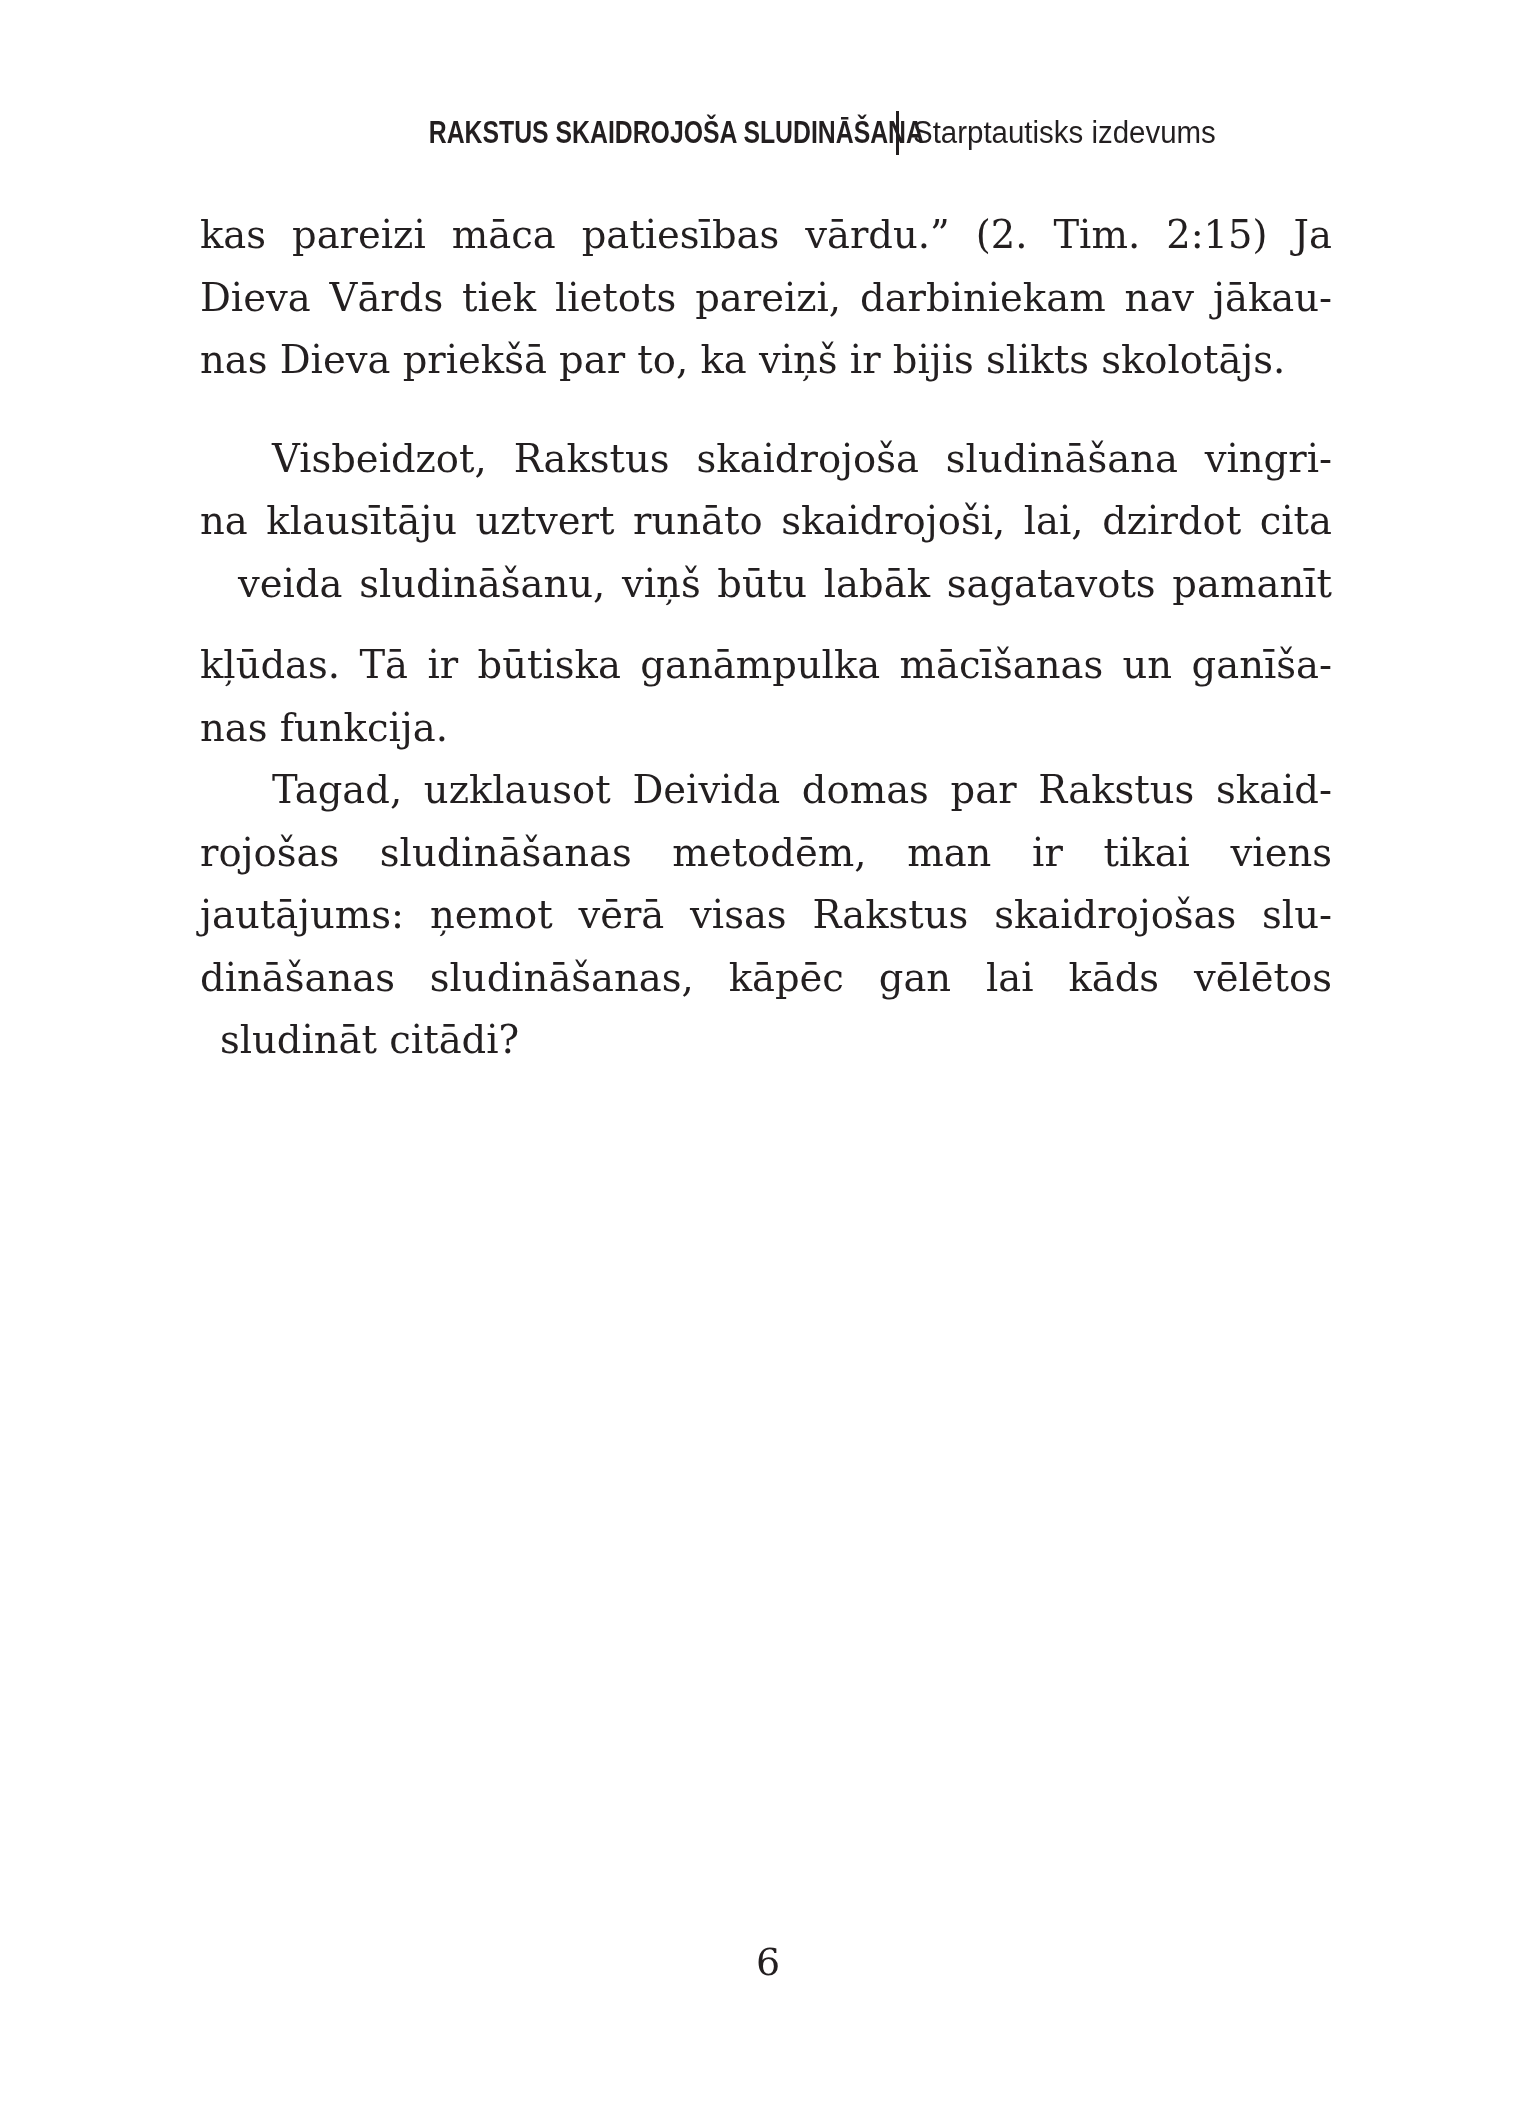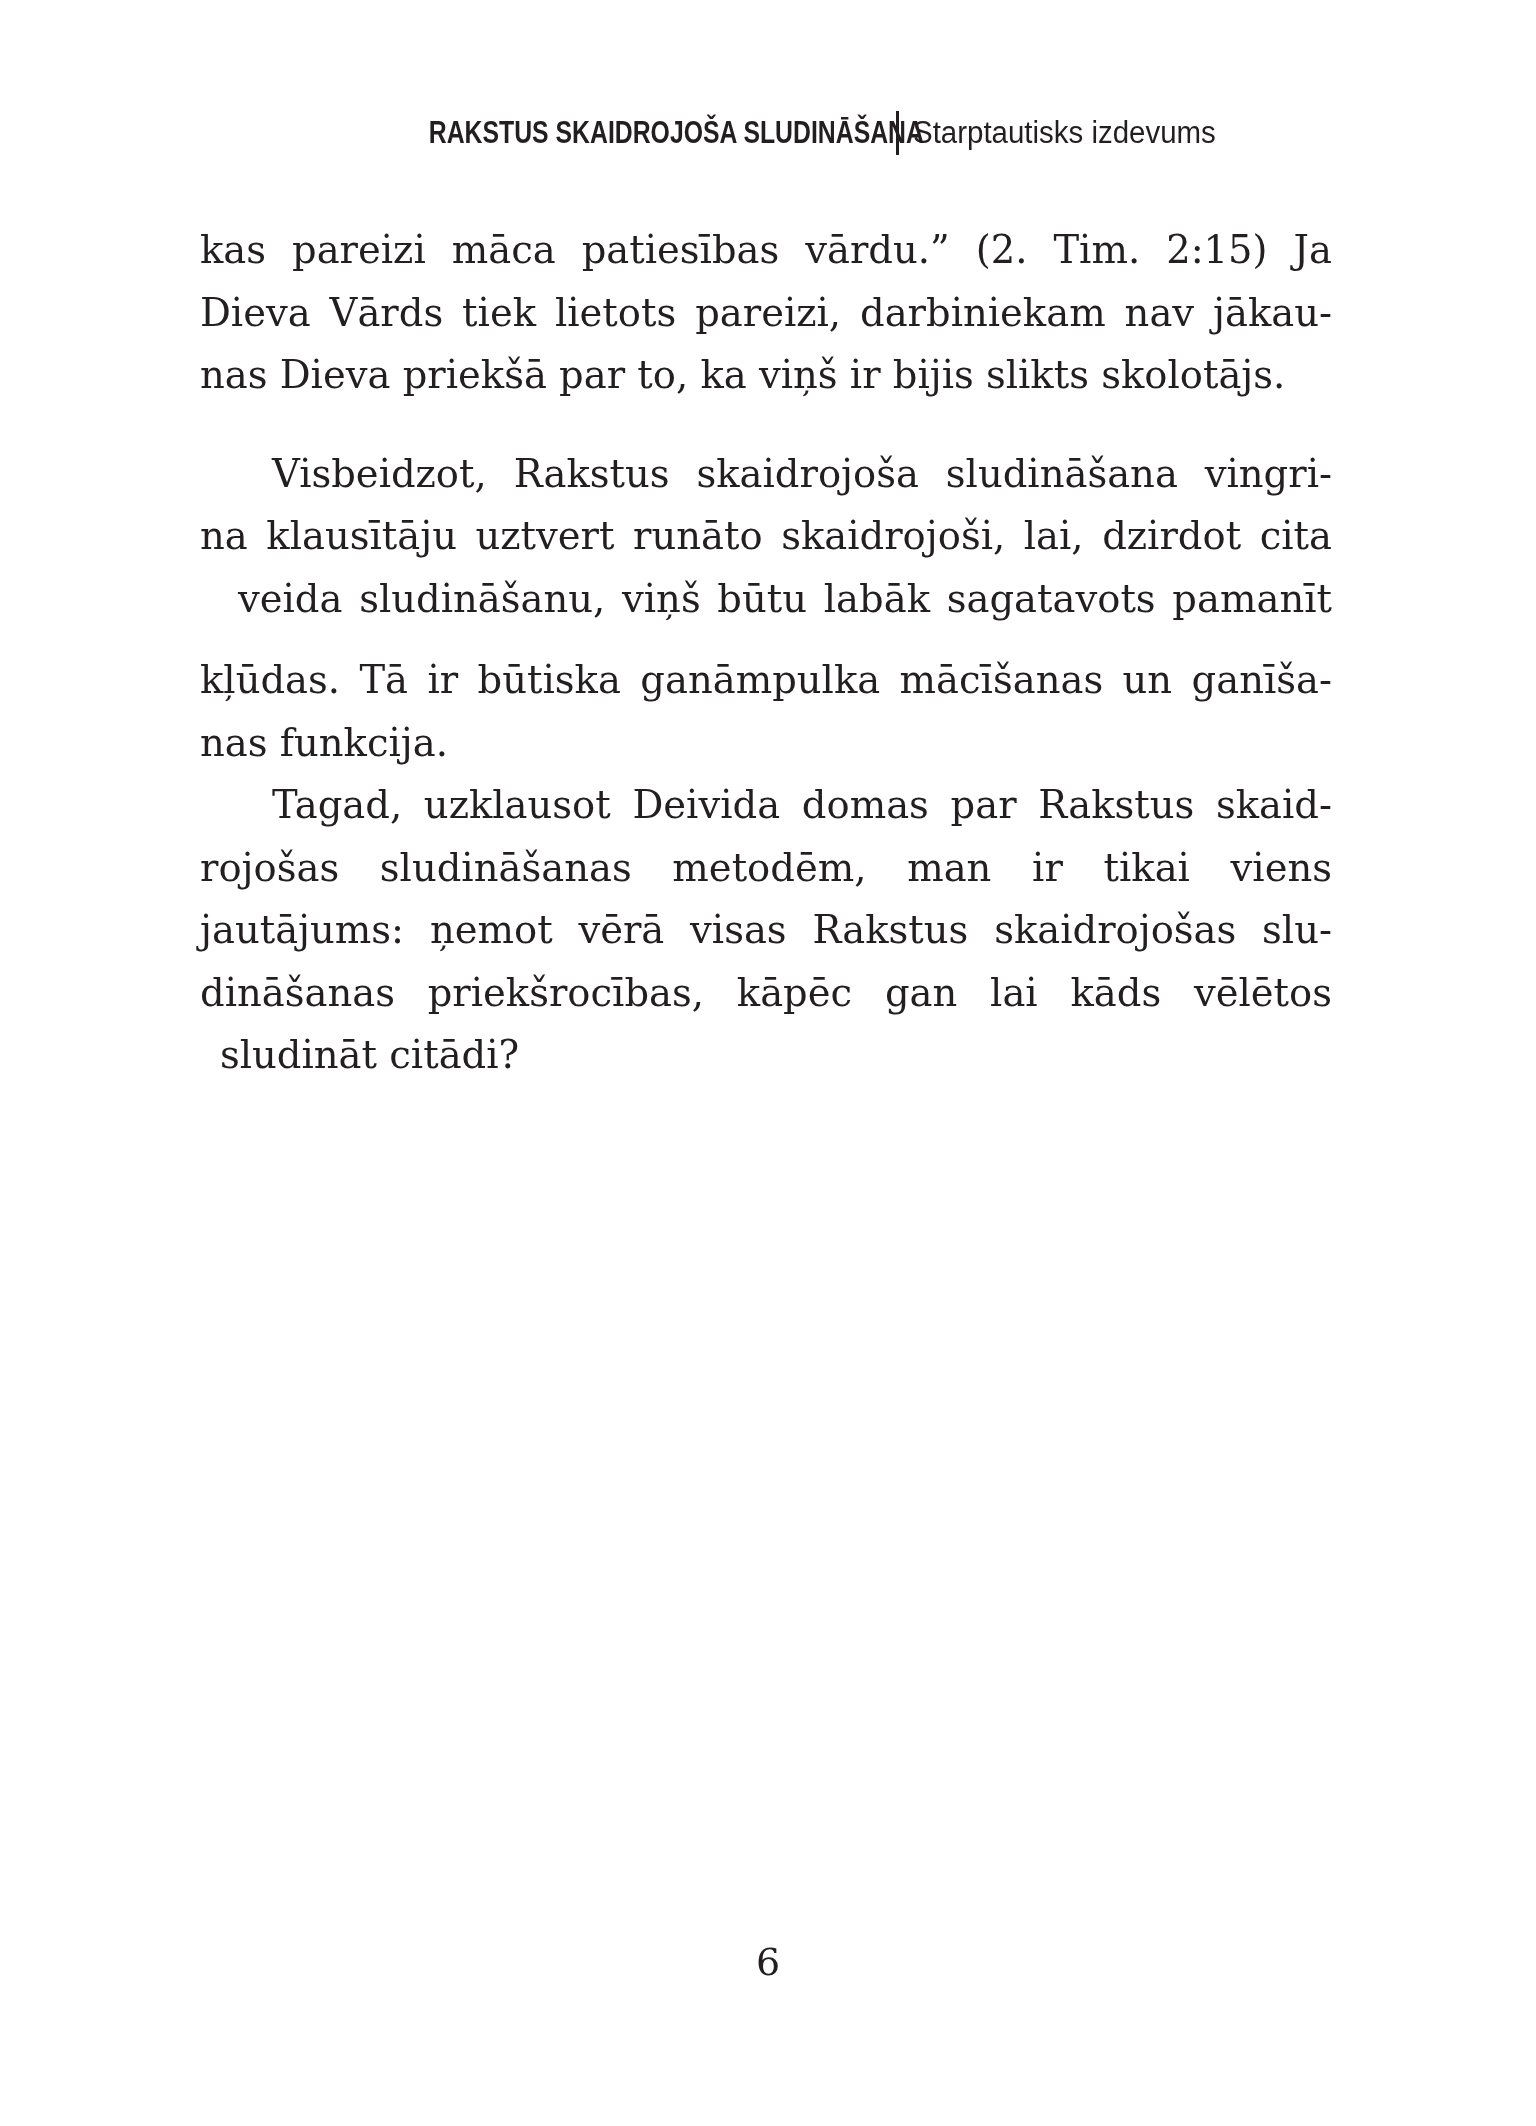--- a/index.html
+++ b/index.html
@@ -88,33 +88,33 @@
   </style>
 </head>
 <body>
 
 <header class="running-header">
   <span class="header-title">RAKSTUS SKAIDROJOŠA SLUDINĀŠANA</span><span class="header-divider"></span><span class="header-edition">Starptautisks izdevums</span>
 </header>
 
 <main class="page-body">
   <div>
-    <span class="body-line" style="white-space: nowrap; word-spacing: 0px; margin-top: 15px;">kas pareizi māca patiesības vārdu.” (2. Tim. 2:15) Ja</span>
+    <span class="body-line" style="white-space: nowrap; word-spacing: 0px;">kas pareizi māca patiesības vārdu.” (2. Tim. 2:15) Ja</span>
     <span class="body-line" style="white-space: nowrap; word-spacing: 0px;">Dieva Vārds tiek lietots pareizi, darbiniekam nav jākau-</span>
     <span class="body-line last" style="white-space: nowrap;">nas Dieva priekšā par to, ka viņš ir bijis slikts skolotājs.</span>
   </div>
   <div>
     <span class="body-line indent" style="white-space: nowrap; word-spacing: 0px; margin-top: 36px;">Visbeidzot, Rakstus skaidrojoša sludināšana vingri-</span>
     <span class="body-line" style="white-space: nowrap; word-spacing: 0px;">na klausītāju uztvert runāto skaidrojoši, lai, dzirdot cita</span>
     <span class="body-line" style="white-space: nowrap; word-spacing: 0px; margin-left: 38px;">veida sludināšanu, viņš būtu labāk sagatavots pamanīt</span>
     <span class="body-line" style="white-space: nowrap; word-spacing: 0px; margin-top: 19px;">kļūdas. Tā ir būtiska ganāmpulka mācīšanas un ganīša-</span>
     <span class="body-line last" style="white-space: nowrap;">nas funkcija.</span>
   </div>
   <div>
     <span class="body-line indent" style="white-space: nowrap; word-spacing: 0px;">Tagad, uzklausot Deivida domas par Rakstus skaid-</span>
     <span class="body-line" style="white-space: nowrap; word-spacing: 0px;">rojošas sludināšanas metodēm, man ir tikai viens</span>
     <span class="body-line" style="white-space: nowrap; word-spacing: 0px;">jautājums: ņemot vērā visas Rakstus skaidrojošas slu-</span>
-    <span class="body-line" style="white-space: nowrap; word-spacing: 0px;">dināšanas priekšrocības, kāpēc gan lai kāds vēlētos</span>
+    <span class="body-line" style="white-space: nowrap; word-spacing: 0px;">dināšanas sludināšanas, kāpēc gan lai kāds vēlētos</span>
     <span class="body-line last" style="white-space: nowrap; margin-left: 20px;">sludināt citādi?</span>
   </div>
 </main>
 
 <footer class="page-number">6</footer>
 
 </body></html>

